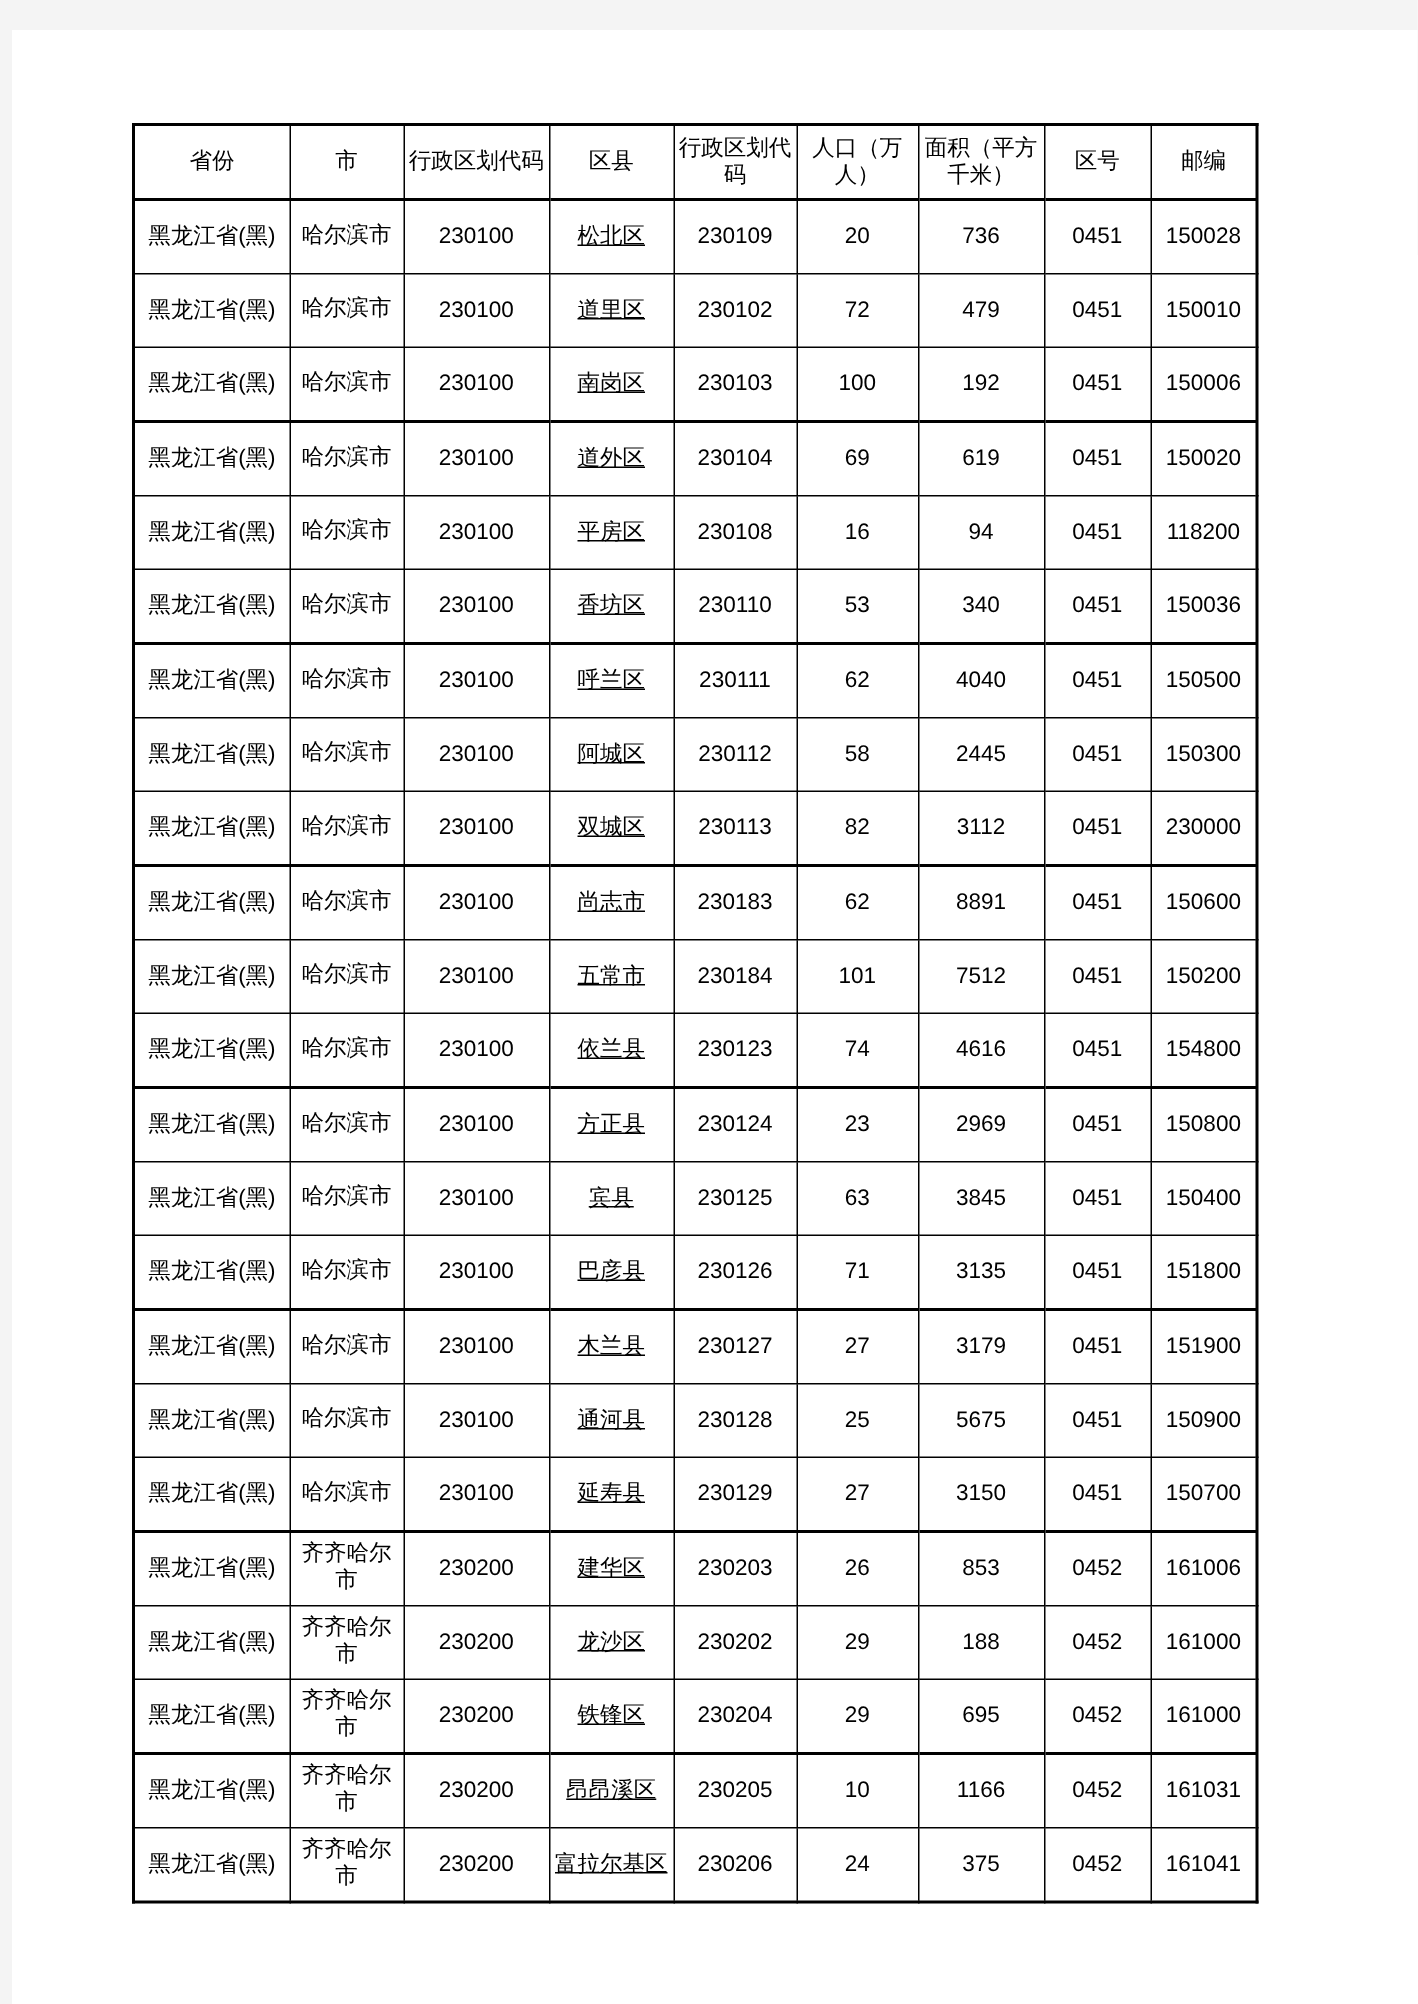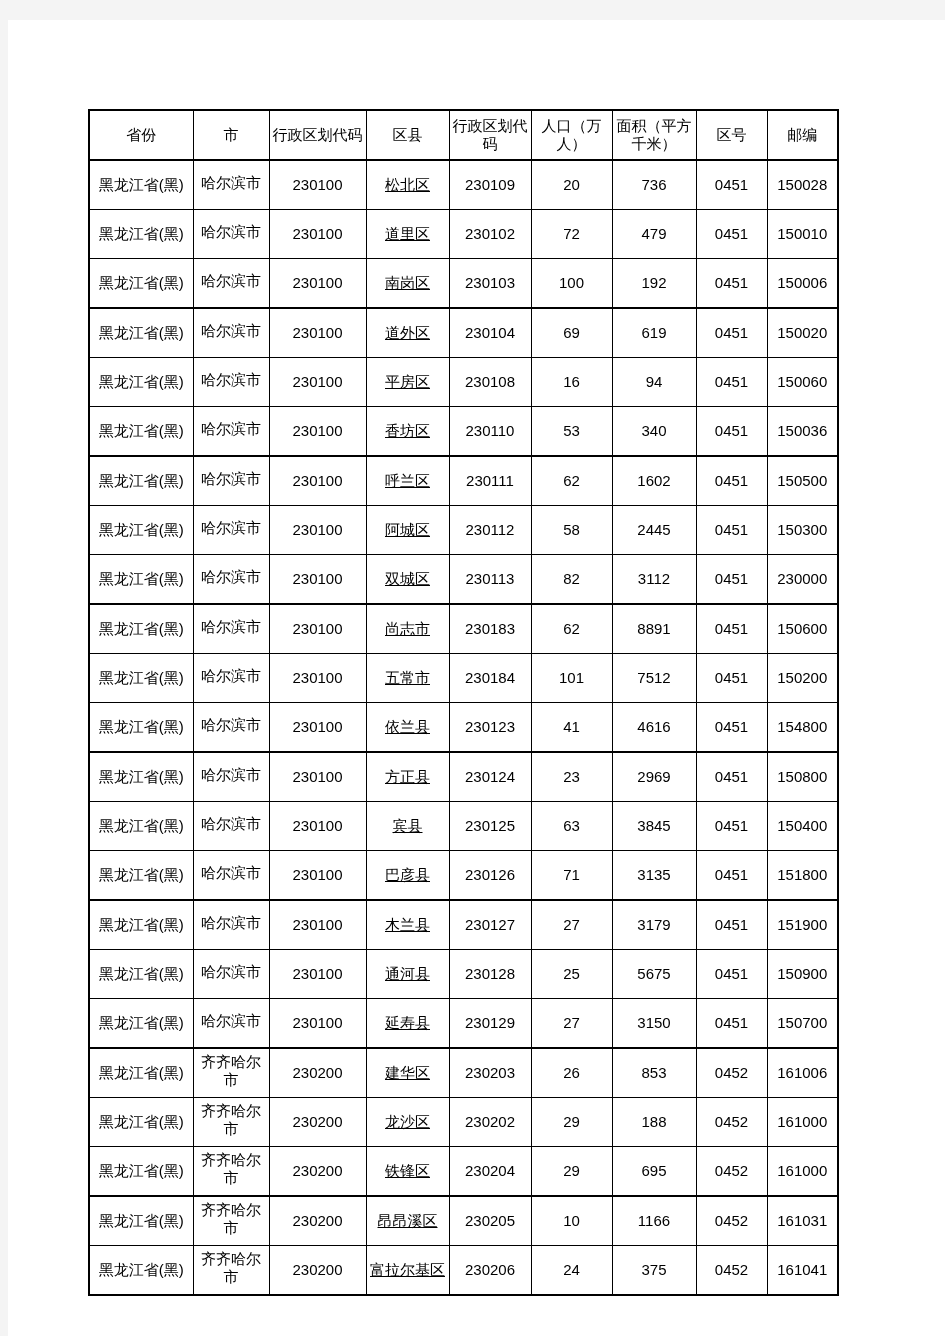--- a/index.html
+++ b/index.html
@@ -19,21 +19,20 @@
     left: 8px;
     top: 20px;
     width: 937px;
     height: 1316px;
     background: #ffffff;
   }
   .sheet-wrap {
     position: absolute;
     left: 80px;
     top: 62px;
-    margin-top: 27px;
   }
   table.grid {
     border-collapse: collapse;
     table-layout: fixed;
     background: #ffffff;
   }
   table.grid col.c-prov  { width: 104px; }
   table.grid col.c-city  { width: 76px;  }
   table.grid col.c-ccode { width: 97px;  }
   table.grid col.c-dist  { width: 83px;  }
@@ -157,41 +156,41 @@
           </tr>
           <tr>
             <td class="prov">黑龙江省(黑)</td>
             <td class="city">哈尔滨市</td>
             <td class="num">230100</td>
             <td class="dist">平房区</td>
             <td class="num">230108</td>
             <td class="num">16</td>
             <td class="num">94</td>
             <td class="num">0451</td>
-            <td class="num">150060</td>
+            <td class="num">118200</td>
           </tr>
           <tr class="thickbot">
             <td class="prov">黑龙江省(黑)</td>
             <td class="city">哈尔滨市</td>
             <td class="num">230100</td>
             <td class="dist">香坊区</td>
             <td class="num">230110</td>
             <td class="num">53</td>
             <td class="num">340</td>
             <td class="num">0451</td>
             <td class="num">150036</td>
           </tr>
           <tr>
             <td class="prov">黑龙江省(黑)</td>
             <td class="city">哈尔滨市</td>
             <td class="num">230100</td>
             <td class="dist">呼兰区</td>
             <td class="num">230111</td>
             <td class="num">62</td>
-            <td class="num">1602</td>
+            <td class="num">4040</td>
             <td class="num">0451</td>
             <td class="num">150500</td>
           </tr>
           <tr>
             <td class="prov">黑龙江省(黑)</td>
             <td class="city">哈尔滨市</td>
             <td class="num">230100</td>
             <td class="dist">阿城区</td>
             <td class="num">230112</td>
             <td class="num">58</td>
@@ -231,21 +230,21 @@
             <td class="num">7512</td>
             <td class="num">0451</td>
             <td class="num">150200</td>
           </tr>
           <tr class="thickbot">
             <td class="prov">黑龙江省(黑)</td>
             <td class="city">哈尔滨市</td>
             <td class="num">230100</td>
             <td class="dist">依兰县</td>
             <td class="num">230123</td>
-            <td class="num">41</td>
+            <td class="num">74</td>
             <td class="num">4616</td>
             <td class="num">0451</td>
             <td class="num">154800</td>
           </tr>
           <tr>
             <td class="prov">黑龙江省(黑)</td>
             <td class="city">哈尔滨市</td>
             <td class="num">230100</td>
             <td class="dist">方正县</td>
             <td class="num">230124</td>

